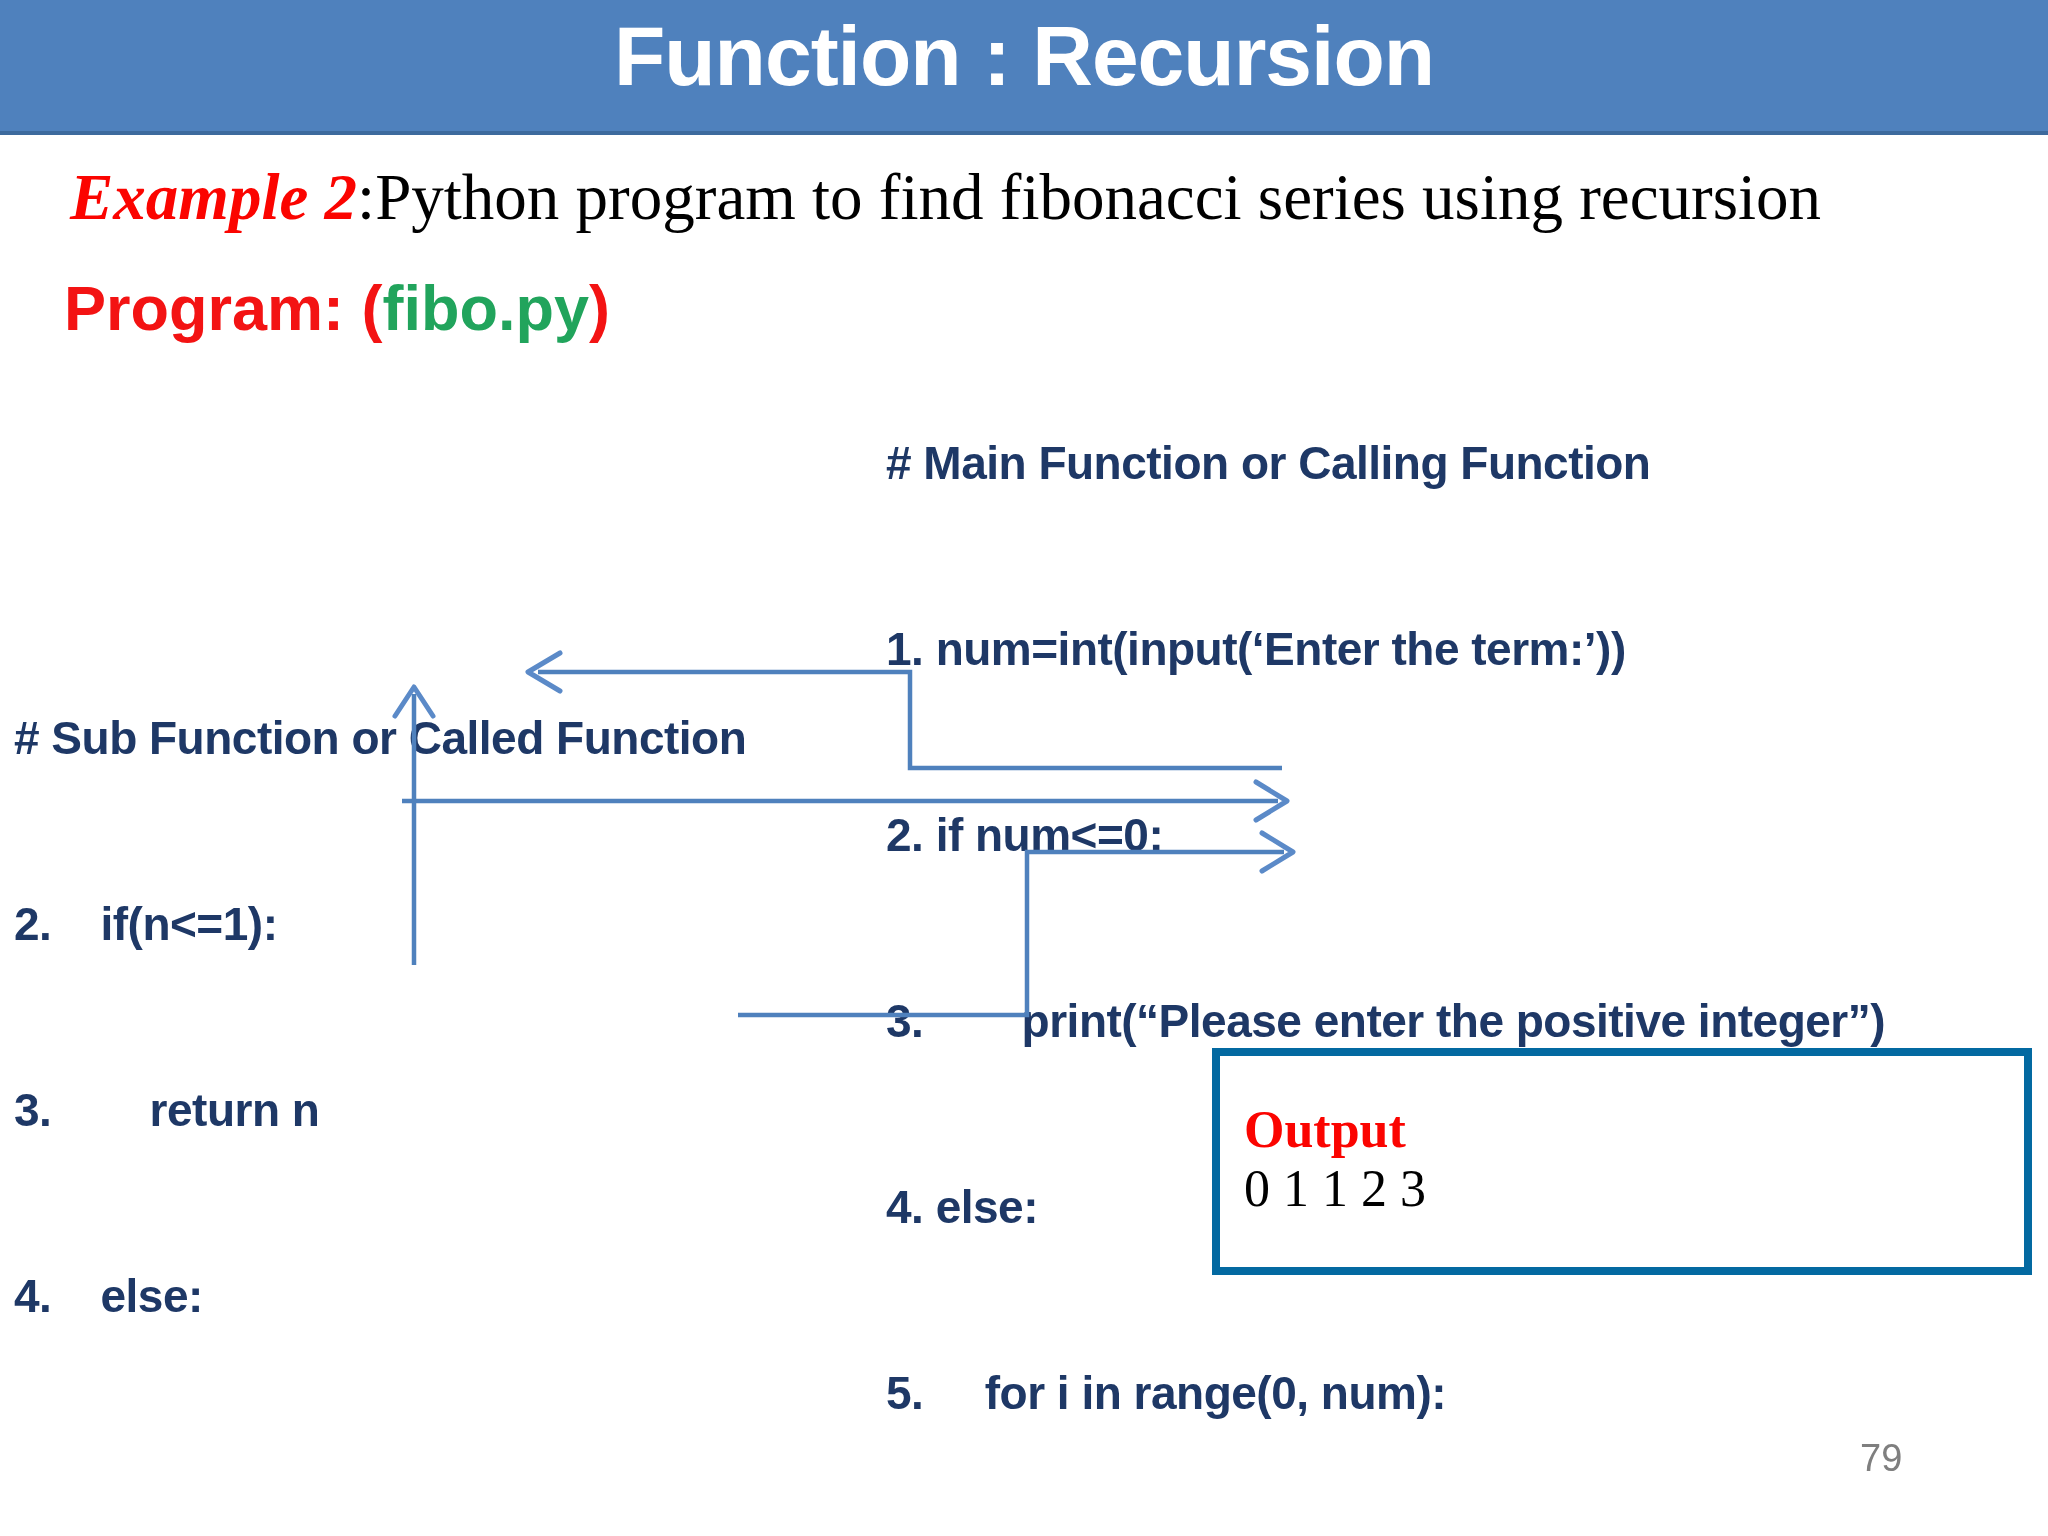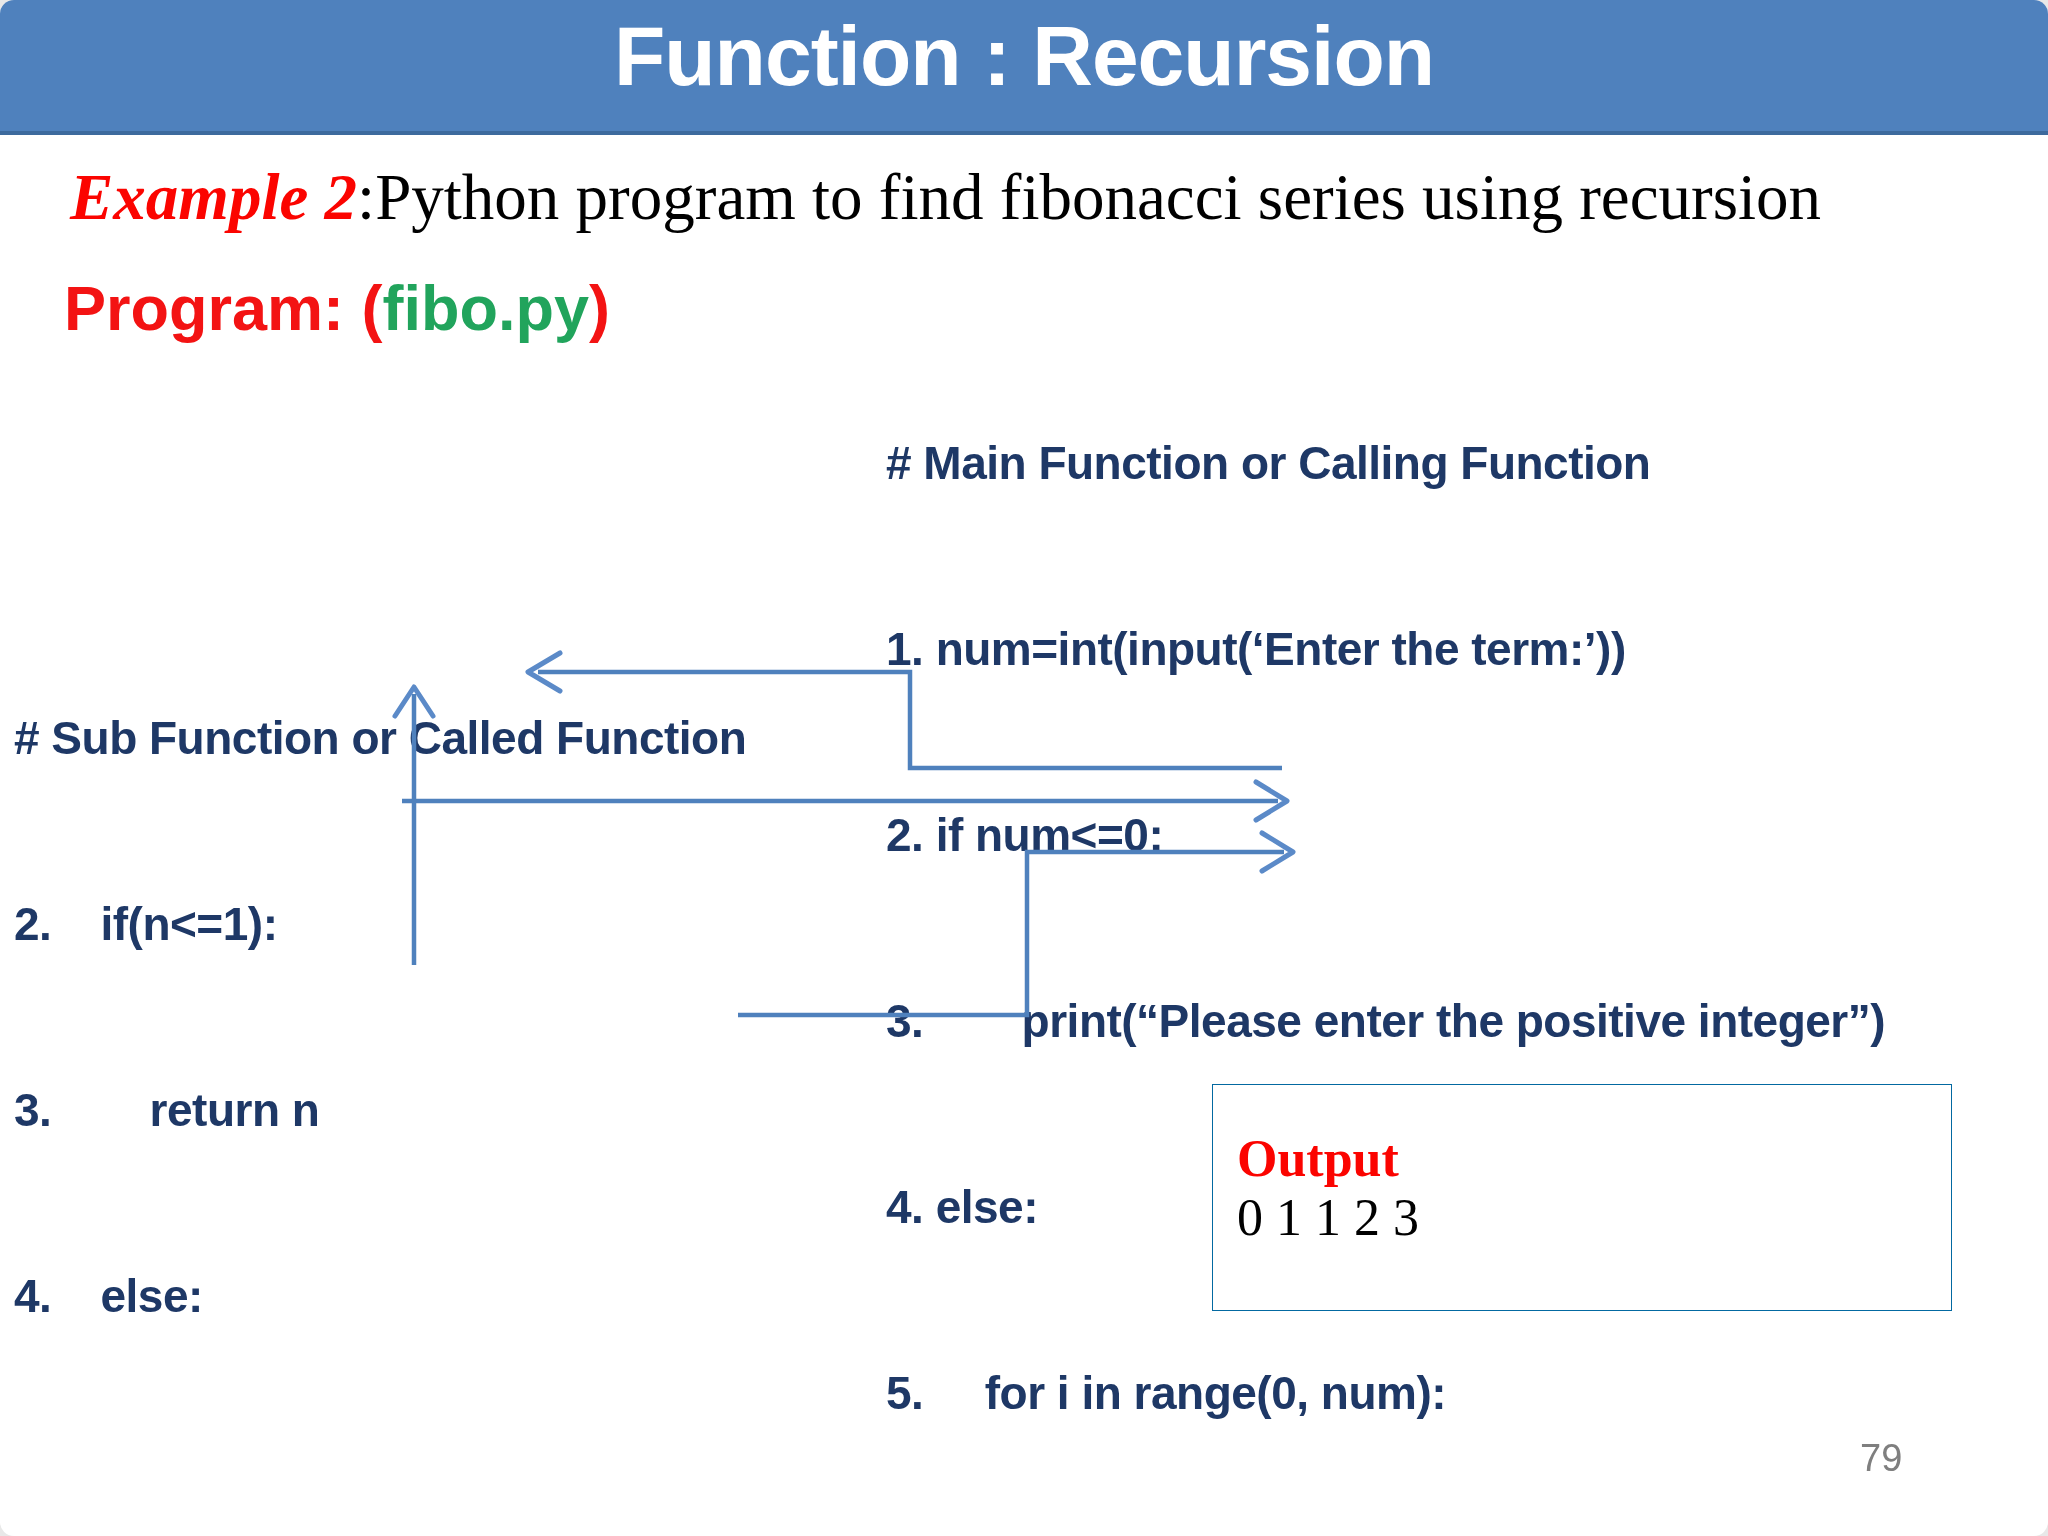--- a/index.html
+++ b/index.html
@@ -3,21 +3,20 @@
 <meta charset="utf-8">
 <style>
   html, body { margin: 0; padding: 0; background: #e8e8e8; }
   .slide {
     position: relative;
     width: 2048px;
     height: 1536px;
     background: #ffffff;
     overflow: hidden;
     font-family: "Liberation Sans", sans-serif;
-    border-radius: 14px;
   }
 
   
   .title-bar {
     position: absolute;
     left: 0; top: 0;
     width: 2048px;
     height: 131px;
     background: #4f81bd;
     border-bottom: 4px solid #3d6a9d;
@@ -90,31 +89,30 @@
     stroke: #5b8ac8;
     stroke-width: 5;
     stroke-linecap: round;
     stroke-linejoin: round;
   }
 
   
   .output-box {
     position: absolute;
     left: 1212px; top: 1048px;
-    width: 740px; height: 227px;
+    width: 820px; height: 227px;
     box-sizing: border-box;
-    border: 1px solid #0369a1;
+    border: 8px solid #0369a1;
     background: #ffffff;
     padding: 44px 16px 0 24px;
     font-family: "Liberation Serif", serif;
     font-size: 52px;
     line-height: 59px;
     color: #000000;
     white-space: nowrap;
-    margin-top: 36px;
   }
   .output-box .output-title {
     color: #fb0400;
     font-weight: bold;
   }
 
   
   .page-number {
     position: absolute;
     left: 1852px; top: 1437px;

